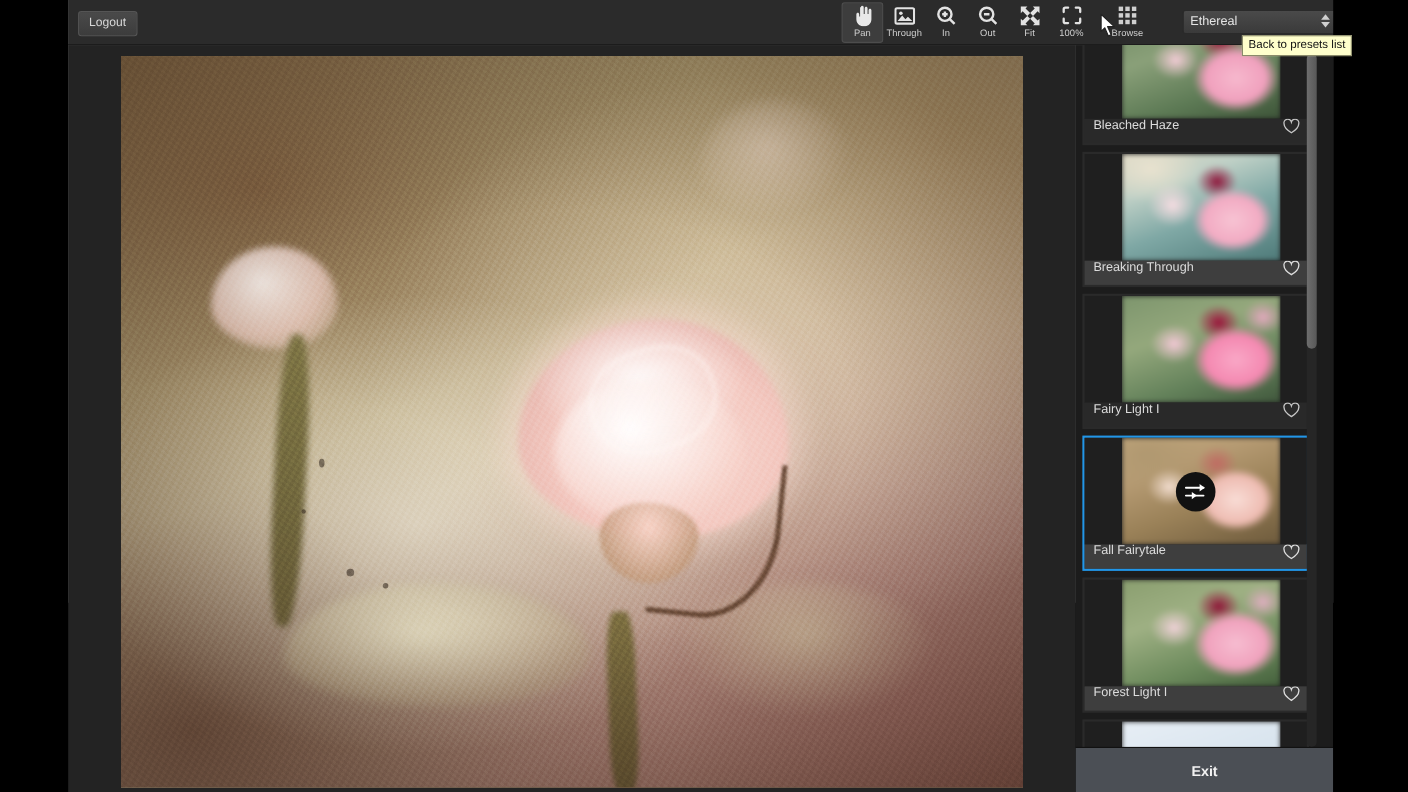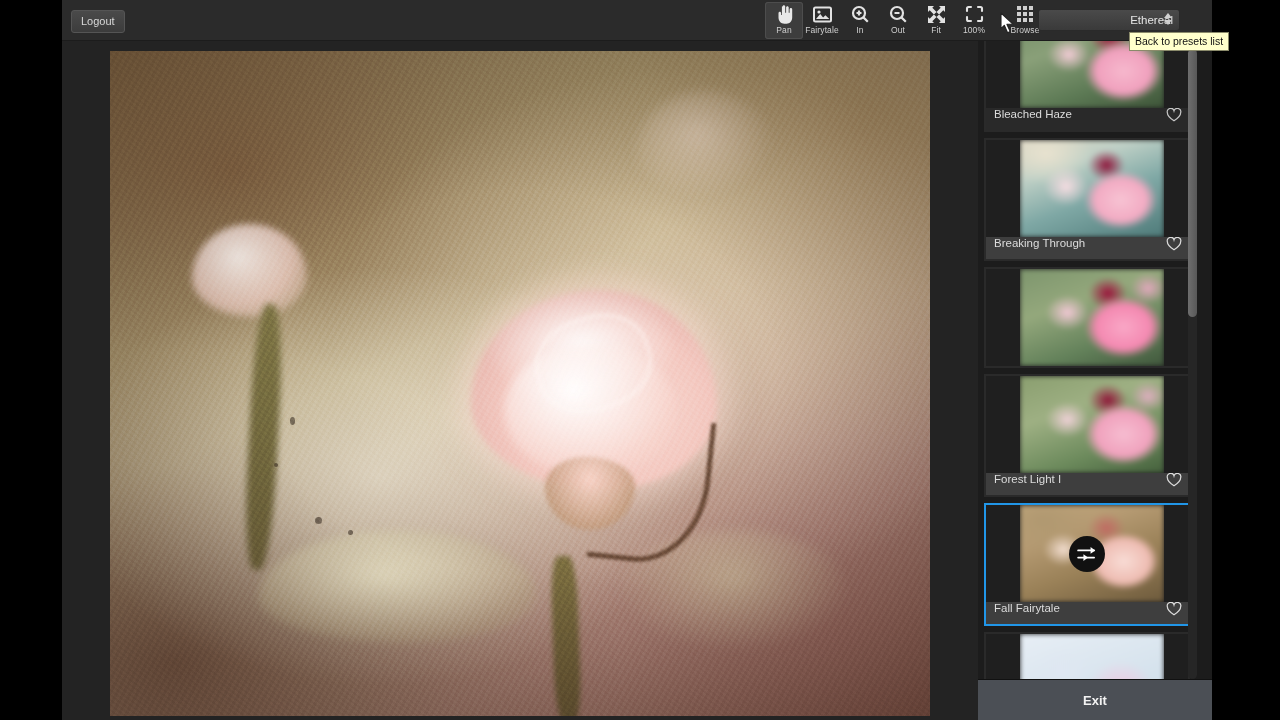--- a/index.html
+++ b/index.html
@@ -38,25 +38,25 @@
   .tool .glyph { height: 20px; display:flex; align-items:center; justify-content:center; }
   .tool .tlabel { font-size: 8.5px; color: #cfcfcf; margin-top: 1px; letter-spacing: .1px; white-space: nowrap; }
   svg { display: block; }
 
   
   .grid-icon { display:grid; grid-template-columns: repeat(3,4px); grid-template-rows: repeat(3,4px); gap:2px; }
   .grid-icon i { background:#cfcfcf; display:block; width:4px; height:4px; }
 
   
   .preset-select {
-    position: absolute; top: 9px; left: 976px; width: 142px; height: 22px;
+    position: absolute; top: 9px; left: 1013px; width: 142px; height: 22px;
     background: linear-gradient(#4a4a4a, #3a3a3a);
     border: 1px solid #2a2a2a; border-radius: 3px;
     display: flex; align-items: center; padding: 0 6px;
-    color: #e5e5e5; font-size: 11.5px; cursor: pointer; justify-content: flex-end;
+    color: #e5e5e5; font-size: 11.5px; cursor: pointer;
   }
   .preset-select .steppers {
     position: absolute; right: 7px; top: 3px;
     display: flex; flex-direction: column; gap: 2px;
   }
   .stepper-up, .stepper-dn { width:0; height:0; border-left:4px solid transparent; border-right:4px solid transparent; }
   .stepper-up { border-bottom: 5px solid #d0d0d0; }
   .stepper-dn { border-top: 5px solid #d0d0d0; }
 
   .kebab {
@@ -264,21 +264,21 @@
       </div>
 
       <div class="tool">
         <span class="glyph">
           <svg width="19" height="17" viewBox="0 0 19 17">
               <rect x="1" y="1.5" width="17" height="14" rx="1.5" fill="none" stroke="#e2e2e2" stroke-width="2"></rect>
               <circle cx="6" cy="6" r="1.6" fill="#e2e2e2"></circle>
               <path fill="#e2e2e2" d="M3 13l4.2-5 2.9 3.4 2.3-2.2 4 3.8z"></path>
             </svg>
         </span>
-        <span class="tlabel">Fairytale</span>
+        <span class="tlabel">Through</span>
       </div>
 
       <div class="tool">
         <span class="glyph">
           <svg width="19" height="19" viewBox="0 0 19 19">
               <circle cx="8" cy="8" r="6" fill="none" stroke="#e2e2e2" stroke-width="2.2"></circle>
               <path stroke="#e2e2e2" stroke-width="2.2" d="M5.5 8h5M8 5.5v5M12.4 12.4l4.4 4.4"></path>
             </svg>
         </span>
         <span class="tlabel">In</span>
@@ -443,20 +443,60 @@
         <div class="thumb">
           <div class="inner">
             <div class="t-rose t-blur" style="background:
               radial-gradient(ellipse 34% 40% at 72% 60%, #f9a7c6, #f489b1 55%, rgba(244,137,177,0) 80%),
               radial-gradient(ellipse 20% 24% at 33% 45%, #f3c9d6, rgba(243,201,214,0) 76%),
               radial-gradient(ellipse 17% 21% at 61% 25%, #9b1039, rgba(155,16,57,0) 80%),
               radial-gradient(ellipse 16% 20% at 89% 20%, #e3a9be, rgba(227,169,190,0) 80%),
               linear-gradient(160deg,#7d956d,#94a87c 35%,#63815a 70%,#40573c 100%);"></div>
           </div>
         </div>
+        <div class="card-body">
+          <div class="caption dim" style="position:relative;height:22px;">
+            <span>Fairy Light I</span>
+            <span class="hv">
+              <svg width="16" height="14" viewBox="0 0 18 16">
+                  <path d="M9 14.5S1.4 9.8 1.4 5.4A3.9 3.9 0 019 3.3a3.9 3.9 0 017.6 2.1C16.6 9.8 9 14.5 9 14.5z" fill="none" stroke="#c6c6c6" stroke-width="1.4"></path>
+                </svg>
+            </span>
+          </div>
+        </div>
+      </div>
+
+      <div class="preset-card selected">
+        <div class="thumb">
+          <div class="inner">
+            <div class="t-rose t-blur" style="background:
+              radial-gradient(ellipse 30% 36% at 72% 58%, #f8dcd5, #eebcb2 60%, rgba(238,188,178,0) 82%),
+              radial-gradient(ellipse 18% 22% at 30% 46%, #f3ded0, rgba(243,222,208,0) 78%),
+              radial-gradient(ellipse 16% 20% at 60% 24%, #c06a62, rgba(192,106,98,0) 80%),
+              radial-gradient(ellipse 44% 46% at 16% 16%, #b09870, rgba(176,152,112,0) 80%),
+              linear-gradient(160deg,#c2a87e 0%,#b59a72 30%,#9a8158 60%,#6d5a3c 100%);"></div>
+          </div>
+          <div class="badge">
+            <svg width="22" height="16" viewBox="0 0 24 18">
+              <path stroke="#fff" stroke-width="2" stroke-linecap="round" d="M2 5h18M2 13h18"></path>
+              <path fill="#fff" d="M16 1.2L21.2 5 16 8.8z"></path>
+              <path fill="#fff" d="M8 9.2L13.2 13 8 16.8z"></path>
+            </svg>
+          </div>
+        </div>
+        <div class="card-body">
+          <div class="caption" style="position:relative;height:22px;">
+            <span>Fall Fairytale</span>
+            <span class="hv">
+              <svg width="16" height="14" viewBox="0 0 18 16">
+                  <path d="M9 14.5S1.4 9.8 1.4 5.4A3.9 3.9 0 019 3.3a3.9 3.9 0 017.6 2.1C16.6 9.8 9 14.5 9 14.5z" fill="none" stroke="#dcdcdc" stroke-width="1.4"></path>
+                </svg>
+            </span>
+          </div>
+        </div>
       </div>
 
       <div class="preset-card">
         <div class="thumb">
           <div class="inner">
             <div class="t-rose t-blur" style="background:
               radial-gradient(ellipse 34% 40% at 72% 60%, #f6bcd0, #f0a2bd 55%, rgba(240,162,189,0) 80%),
               radial-gradient(ellipse 20% 24% at 33% 45%, #f0d2d8, rgba(240,210,216,0) 76%),
               radial-gradient(ellipse 17% 21% at 61% 25%, #8f1236, rgba(143,18,54,0) 80%),
               radial-gradient(ellipse 16% 20% at 89% 21%, #dfafc0, rgba(223,175,192,0) 80%),
@@ -468,50 +508,20 @@
             <span>Forest Light I</span>
             <span class="hv">
               <svg width="16" height="14" viewBox="0 0 18 16">
                   <path d="M9 14.5S1.4 9.8 1.4 5.4A3.9 3.9 0 019 3.3a3.9 3.9 0 017.6 2.1C16.6 9.8 9 14.5 9 14.5z" fill="none" stroke="#dcdcdc" stroke-width="1.4"></path>
                 </svg>
             </span>
           </div>
         </div>
       </div>
 
-      <div class="preset-card selected">
-        <div class="thumb">
-          <div class="inner">
-            <div class="t-rose t-blur" style="background:
-              radial-gradient(ellipse 30% 36% at 72% 58%, #f8dcd5, #eebcb2 60%, rgba(238,188,178,0) 82%),
-              radial-gradient(ellipse 18% 22% at 30% 46%, #f3ded0, rgba(243,222,208,0) 78%),
-              radial-gradient(ellipse 16% 20% at 60% 24%, #c06a62, rgba(192,106,98,0) 80%),
-              radial-gradient(ellipse 44% 46% at 16% 16%, #b09870, rgba(176,152,112,0) 80%),
-              linear-gradient(160deg,#c2a87e 0%,#b59a72 30%,#9a8158 60%,#6d5a3c 100%);"></div>
-          </div>
-          <div class="badge">
-            <svg width="22" height="16" viewBox="0 0 24 18">
-              <path stroke="#fff" stroke-width="2" stroke-linecap="round" d="M2 5h18M2 13h18"></path>
-              <path fill="#fff" d="M16 1.2L21.2 5 16 8.8z"></path>
-              <path fill="#fff" d="M8 9.2L13.2 13 8 16.8z"></path>
-            </svg>
-          </div>
-        </div>
-        <div class="card-body">
-          <div class="caption" style="position:relative;height:22px;">
-            <span>Fall Fairytale</span>
-            <span class="hv">
-              <svg width="16" height="14" viewBox="0 0 18 16">
-                  <path d="M9 14.5S1.4 9.8 1.4 5.4A3.9 3.9 0 019 3.3a3.9 3.9 0 017.6 2.1C16.6 9.8 9 14.5 9 14.5z" fill="none" stroke="#dcdcdc" stroke-width="1.4"></path>
-                </svg>
-            </span>
-          </div>
-        </div>
-      </div>
-
       <div class="preset-card">
         <div class="thumb">
           <div class="inner">
             <div class="t-rose t-blur" style="background:
               radial-gradient(ellipse 30% 40% at 70% 60%, #f2c7e0, rgba(242,199,224,0) 80%),
               radial-gradient(ellipse 26% 34% at 30% 40%, #dfe7f2, rgba(223,231,242,0) 80%),
               linear-gradient(160deg,#e7eef5,#d8e4ee 50%,#c7d9e8 100%);"></div>
           </div>
         </div>
 

